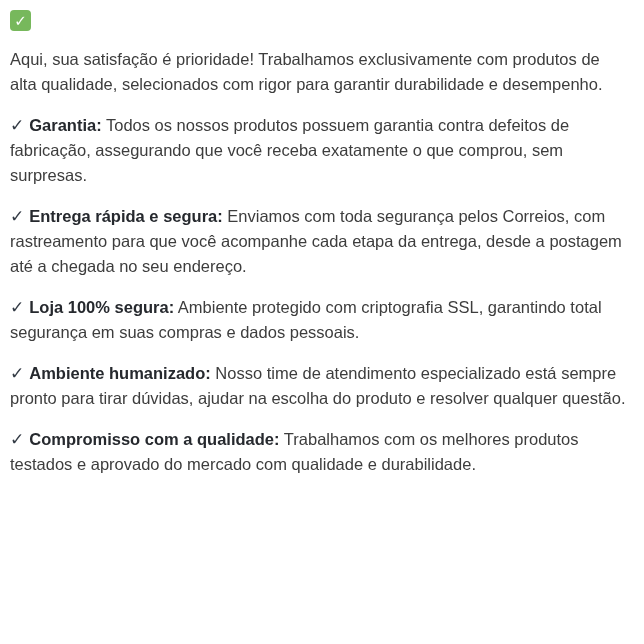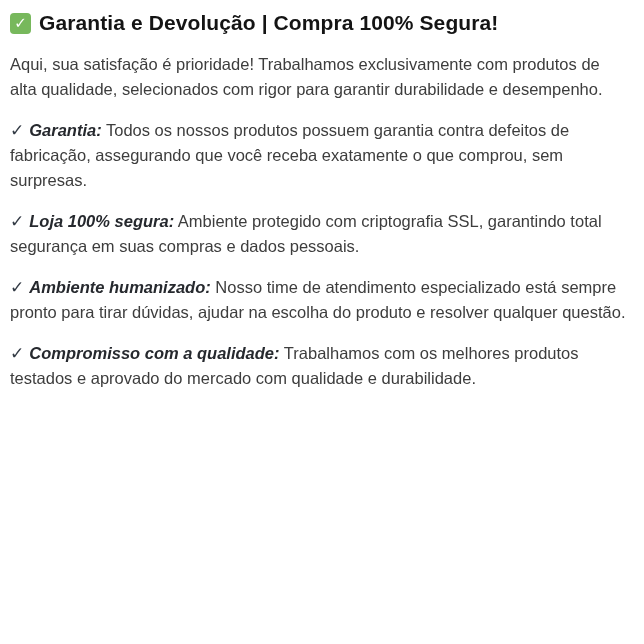--- a/index.html
+++ b/index.html
@@ -45,47 +45,46 @@
   }
   p {
     margin: 16px 0 15px 0;
     font-size: 16.5px;
     line-height: 25px;
     color: #3d3d3d;
   }
   p b {
     color: #26292e;
     font-weight: 700;
-    font-style: italic;
   }
   .check {
     color: #333b45;
     font-weight: 600;
     margin-right: 5px;
     font-size: 17px;
   }
   .closing {
     margin-bottom: 0;
   }
 </style>
 </head>
 <body>
 
 <div class="page">
 
   <h1 class="title">
     <span class="emoji-check">✓</span>
-    <span>Garantia e Devolução | Compra 100% Segura!</span>
   </h1>
 
   <p>Aqui, sua satisfação é prioridade! Trabalhamos exclusivamente com produtos de alta qualidade, selecionados com rigor para garantir durabilidade e desempenho.</p>
 
   <p class="item"><span class="check">✓</span><b>Garantia:</b><span> Todos os nossos produtos possuem garantia contra defeitos de fabricação, assegurando que você receba exatamente o que comprou, sem surpresas.</span></p>
 
 
+  <p class="item"><span class="check">✓</span><b>Entrega rápida e segura:</b><span> Enviamos com toda segurança pelos Correios, com rastreamento para que você acompanhe cada etapa da entrega, desde a postagem até a chegada no seu endereço.</span></p>
 
   <p class="item"><span class="check">✓</span><b>Loja 100% segura:</b><span> Ambiente protegido com criptografia SSL, garantindo total segurança em suas compras e dados pessoais.</span></p>
 
   <p class="item"><span class="check">✓</span><b>Ambiente humanizado:</b><span> Nosso time de atendimento especializado está sempre pronto para tirar dúvidas, ajudar na escolha do produto e resolver qualquer questão.</span></p>
 
   <p class="item"><span class="check">✓</span><b>Compromisso com a qualidade:</b><span> Trabalhamos com os melhores produtos testados e aprovado do mercado com qualidade e durabilidade.</span></p>
 
 
 </div>
 

